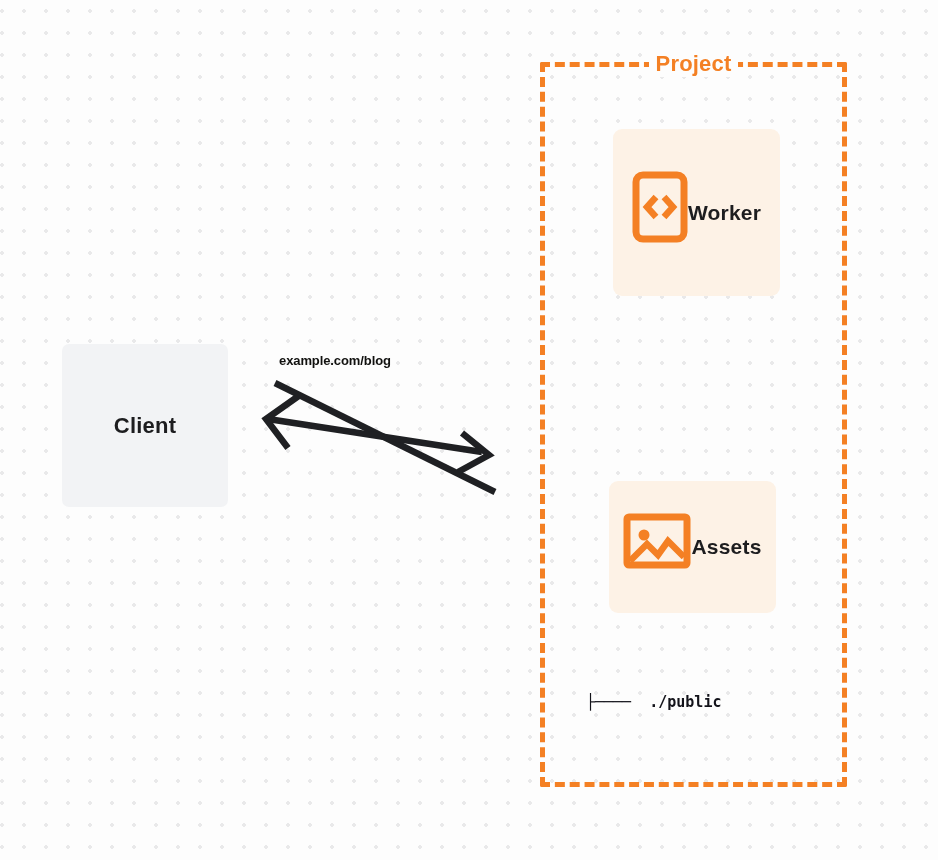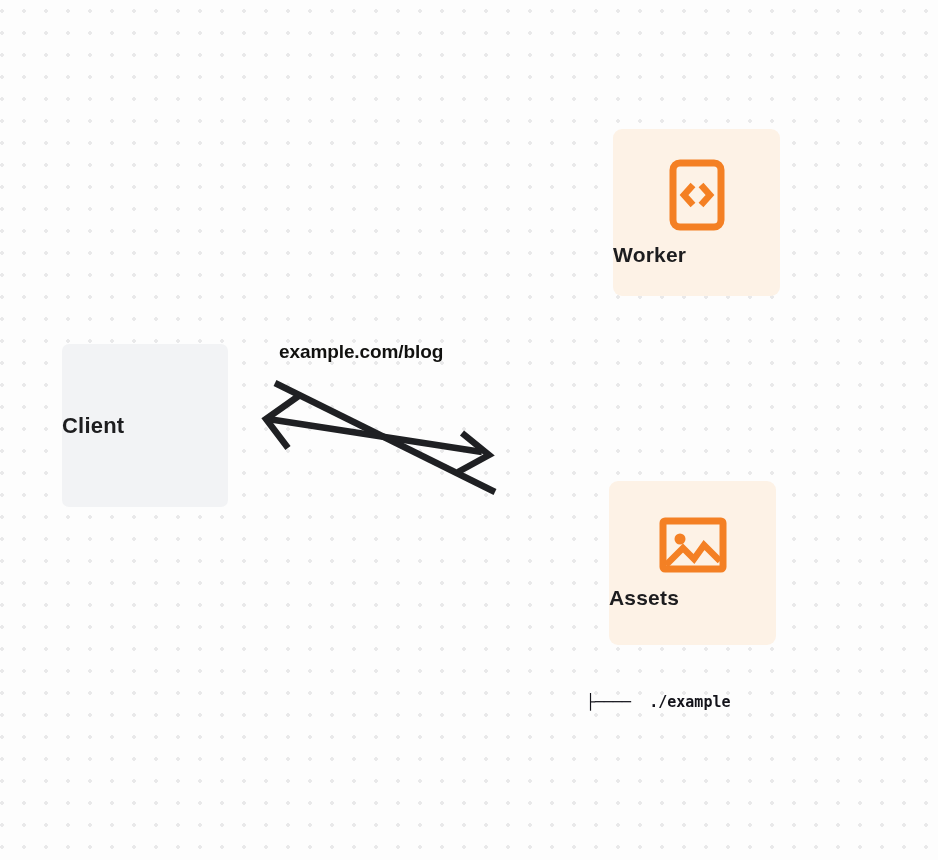--- a/index.html
+++ b/index.html
@@ -29,21 +29,21 @@
   .client-node {
     position: absolute;
     left: 62px;
     top: 344px;
     width: 166px;
     height: 163px;
     background: #f2f3f5;
     border-radius: 7px;
     display: flex;
     align-items: center;
-    justify-content: flex-start;
+    justify-content: center;
   }
   .client-label {
     font-size: 22px;
     font-weight: bold;
     color: #1d1d1f;
     letter-spacing: 0.2px;
   }
 
   
   .arrow-layer {
@@ -52,22 +52,22 @@
     top: 0;
     width: 938px;
     height: 860px;
     pointer-events: none;
   }
 
   
   .request-label {
     position: absolute;
     left: 279px;
-    top: 341px;
-    font-size: 19px;
+    top: 353px;
+    font-size: 13px;
     font-weight: bold;
     color: #11110f;
     letter-spacing: -0.1px;
     white-space: nowrap;
   }
 
   
   .project-box {
     position: absolute;
     left: 540px;
@@ -92,32 +92,33 @@
     white-space: nowrap;
   }
 
   
   .card {
     position: absolute;
     width: 167px;
     background: #fdf2e6;
     border-radius: 9px;
     display: flex;
-    flex-direction: column;
+    flex-direction: row;
+    align-items: center;
     justify-content: center;
   }
   .card-worker {
     left: 613px;
     top: 129px;
     height: 167px;
   }
   .card-assets {
     left: 609px;
     top: 481px;
-    height: 164px;
+    height: 132px;
   }
   .card-icon {
     display: flex;
     align-items: center;
     justify-content: center;
     margin-bottom: 12px;
   }
   .card-label {
     font-size: 21px;
     font-weight: bold;
@@ -158,20 +159,23 @@
       <line x1="275" y1="383" x2="495" y2="492" stroke="#1f2023" stroke-width="6.5" stroke-linecap="butt"></line>
       <polyline points="462,433 489,455 458,472" fill="none" stroke="#1f2023" stroke-width="6.5" stroke-linecap="butt" stroke-linejoin="miter"></polyline>
     </g>
 
     <g>
       <line x1="482" y1="452" x2="268" y2="419" stroke="#1f2023" stroke-width="6.5" stroke-linecap="butt"></line>
       <polyline points="300,395 266,419 288,448" fill="none" stroke="#1f2023" stroke-width="6.5" stroke-linecap="butt" stroke-linejoin="miter"></polyline>
     </g>
   </svg>
 
+  <div class="project-box">
+    <div class="project-title">Project</div>
+  </div>
 
   <div class="card card-worker">
     <div class="card-icon">
       <svg width="56" height="72" viewBox="0 0 56 72">
         <rect x="4" y="4" width="48" height="64" rx="7" ry="7" fill="none" stroke="#f48024" stroke-width="7"></rect>
         <polyline points="24,26 15,36 24,46" fill="none" stroke="#f48024" stroke-width="6.5" stroke-linecap="butt" stroke-linejoin="miter"></polyline>
         <polyline points="32,26 41,36 32,46" fill="none" stroke="#f48024" stroke-width="6.5" stroke-linecap="butt" stroke-linejoin="miter"></polyline>
       </svg>
     </div>
     <span class="card-label">Worker</span>
@@ -182,17 +186,17 @@
       <svg width="68" height="58" viewBox="0 0 68 58">
         <rect x="4" y="5" width="60" height="48" rx="2" ry="2" fill="none" stroke="#f48024" stroke-width="7"></rect>
         <circle cx="21" cy="23" r="5.5" fill="#f48024"></circle>
         <polyline points="7,49 24,32 35,43 45,29 61,45" fill="none" stroke="#f48024" stroke-width="6.5" stroke-linecap="butt" stroke-linejoin="miter"></polyline>
       </svg>
     </div>
     <span class="card-label">Assets</span>
   </div>
 
   <div class="file-tree">
-    <span class="tree-row">├────  ./example</span>
+    <span class="tree-row">├────  ./public</span>
     
   </div>
 
 </div>
 
 </body></html>

